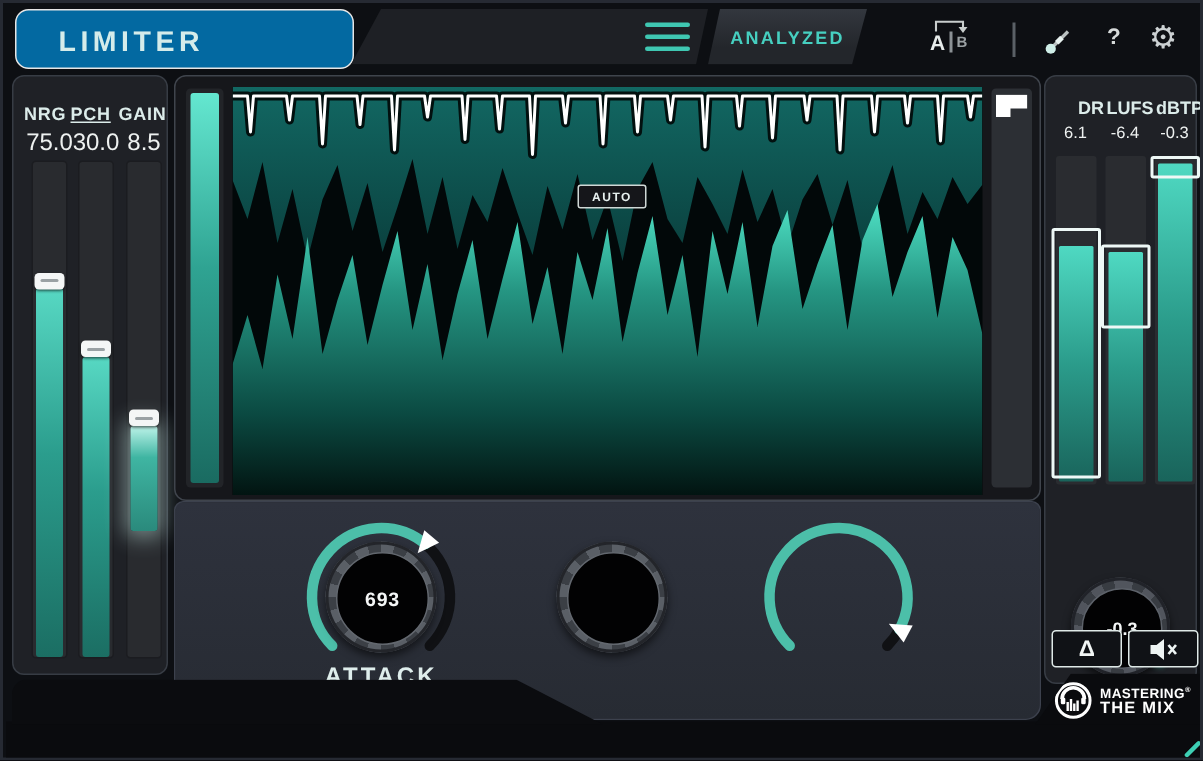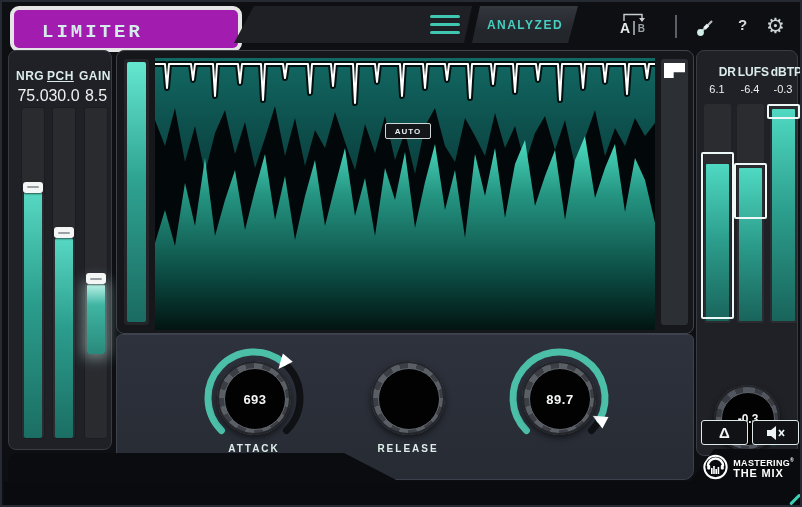--- a/index.html
+++ b/index.html
@@ -6,21 +6,21 @@
   #app{
     position:relative;width:802px;height:507px;overflow:hidden;
     background:#0d0f13;border:2px solid #262a33;box-sizing:border-box;
     font-family:"Liberation Sans",sans-serif;
     -webkit-font-smoothing:antialiased;
   }
   .abs{position:absolute;}
   .panel{background:#1f2126;border:1px solid #373c44;border-radius:8px;box-sizing:border-box;}
 
   
-  #titlePanel{left:8px;top:4px;width:224px;height:38px;background:#a21caf;border:4px solid #e5e5e5;border-radius:9px;font-family:Liberation Mono, monospace;}
+  #titlePanel{left:8px;top:4px;width:224px;height:38px;background:#0369a1;border:1px solid #e5e5e5;border-radius:9px;}
   #titleText{left:28px;top:11px;font-size:19px;font-weight:bold;letter-spacing:3px;color:#d5ecea;}
   #presetPanel{left:232px;top:4px;width:238px;height:37px;background:#1e2025;
     clip-path:polygon(20px 0,100% 0,calc(100% - 8px) 100%,0 100%);}
   #presetName{left:258px;top:15px;font-size:12px;font-weight:bold;letter-spacing:1.5px;color:#e9f1f0;}
   #hamburger{left:428px;top:13px;width:30px;height:19px;display:flex;flex-direction:column;justify-content:space-between;cursor:pointer;}
   #hamburger div{height:3.4px;border-radius:2px;background:#3fc7b2;}
   #analyzedTab{left:470px;top:4px;width:106px;height:37px;
     background:linear-gradient(180deg,#33373e 0%,#23262b 70%);
     clip-path:polygon(8px 0,100% 0,calc(100% - 10px) 100%,0 100%);
     display:flex;align-items:center;justify-content:center;}
@@ -60,21 +60,21 @@
     background:linear-gradient(180deg,#2e323d 0%,#272b33 100%);
     border:1px solid #3c414d;border-radius:6px 6px 10px 10px;box-sizing:border-box;}
   .knob-wrap{position:absolute;width:110px;height:110px;}
   .arc-svg{position:absolute;left:0;top:0;}
   .knob-body{position:absolute;left:18px;top:18px;width:74px;height:74px;border-radius:50%;
     background:repeating-conic-gradient(#5a5f66 0deg 15deg,#3b3f45 15deg 30deg);
     box-shadow:0 3px 6px rgba(0,0,0,.55), inset 0 0 0 2px #23252a;cursor:grab;}
   .knob-inner{position:absolute;left:7px;top:7px;width:60px;height:60px;border-radius:50%;
     background:#020203;border:1px solid #62676e;display:flex;align-items:center;justify-content:center;}
   .knob-inner span{font-size:13px;font-weight:bold;color:#f4f6f6;letter-spacing:.5px;}
-  .knob-label{position:absolute;font-size:10px;font-weight:bold;letter-spacing:2px;color:#dfeeec;text-align:center;width:120px;}
+  .knob-label{position:absolute;font-size:16px;font-weight:bold;letter-spacing:2px;color:#dfeeec;text-align:center;width:120px;}
   #autoBadge{left:383px;top:121px;width:44px;height:14px;border:1px solid #cfd8d6;border-radius:2px;
     background:#15161a;display:flex;align-items:center;justify-content:center;cursor:pointer;}
   #autoBadge span{font-size:8px;font-weight:bold;letter-spacing:1px;color:#e6efee;}
 
   
   #rightPanel{left:694px;top:48px;width:102px;height:406px;}
   .rcol-label{position:absolute;top:14px;font-size:12px;font-weight:bold;color:#dcecea;text-align:right;}
   .rcol-value{position:absolute;top:32px;font-size:11px;color:#eef1f0;text-align:center;}
   .rtrack{position:absolute;top:53px;width:27px;height:219px;background:#2a2c30;border-radius:2px;}
   .rfill{position:absolute;left:2px;right:2px;bottom:2px;border-radius:1px;
@@ -211,32 +211,26 @@
         </div>
       </div>
       <div class="knob-label txt" style="left: 77px; top: 108px;">ATTACK</div>
       <div class="knob-wrap" style="left: 236px; top: 8px;">
         <div class="knob-body">
           <div class="knob-inner">
             <span></span>
           </div>
         </div>
       </div>
-      <div class="knob-label txt" style="left: 231px; top: 108px;">RELEASE</div>
       <div class="knob-wrap" style="left: 387px; top: 8px;">
         <svg width="110" height="110" class="arc-svg">
           <path d="M95.61558927151064,76.59569188815098 A46,46 0 0 1 87.5269119345812,87.5269119345812" stroke="#101114" stroke-width="7" fill="none" stroke-linecap="round"></path>
           <path d="M22.473088065418807,87.5269119345812 A46,46 0 1 1 95.61558927151064,76.59569188815098" stroke="#4cbfa9" stroke-width="7" fill="none" stroke-linecap="round"></path>
           <polygon points="88.55200852863922,72.83991938586385 104.47976260435169,73.99350132590092 98.41505834731657,85.39955112660545" fill="#ffffff"></polygon>
         </svg>
-        <div class="knob-body">
-          <div class="knob-inner">
-            <span>89.7</span>
-          </div>
-        </div>
       </div>
     </div>
   <div class="abs" id="autoBadge">
     <span>AUTO</span>
   </div>
 
   <div class="abs panel" id="rightPanel">
       <div class="rcol-label txt" style="left: 1px; width: 38px;">DR</div>
       <div class="rcol-value txt" style="left: 1px; width: 38px;">6.1</div>
       <div class="rtrack" style="left: 7px;">

